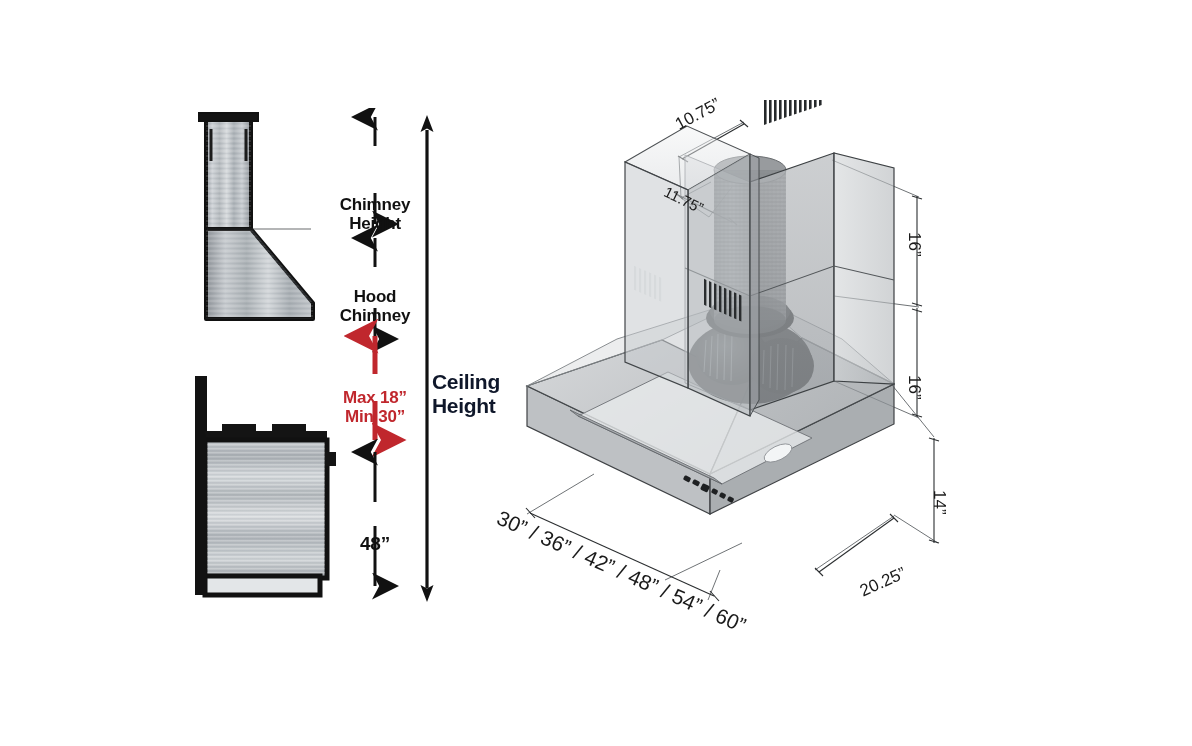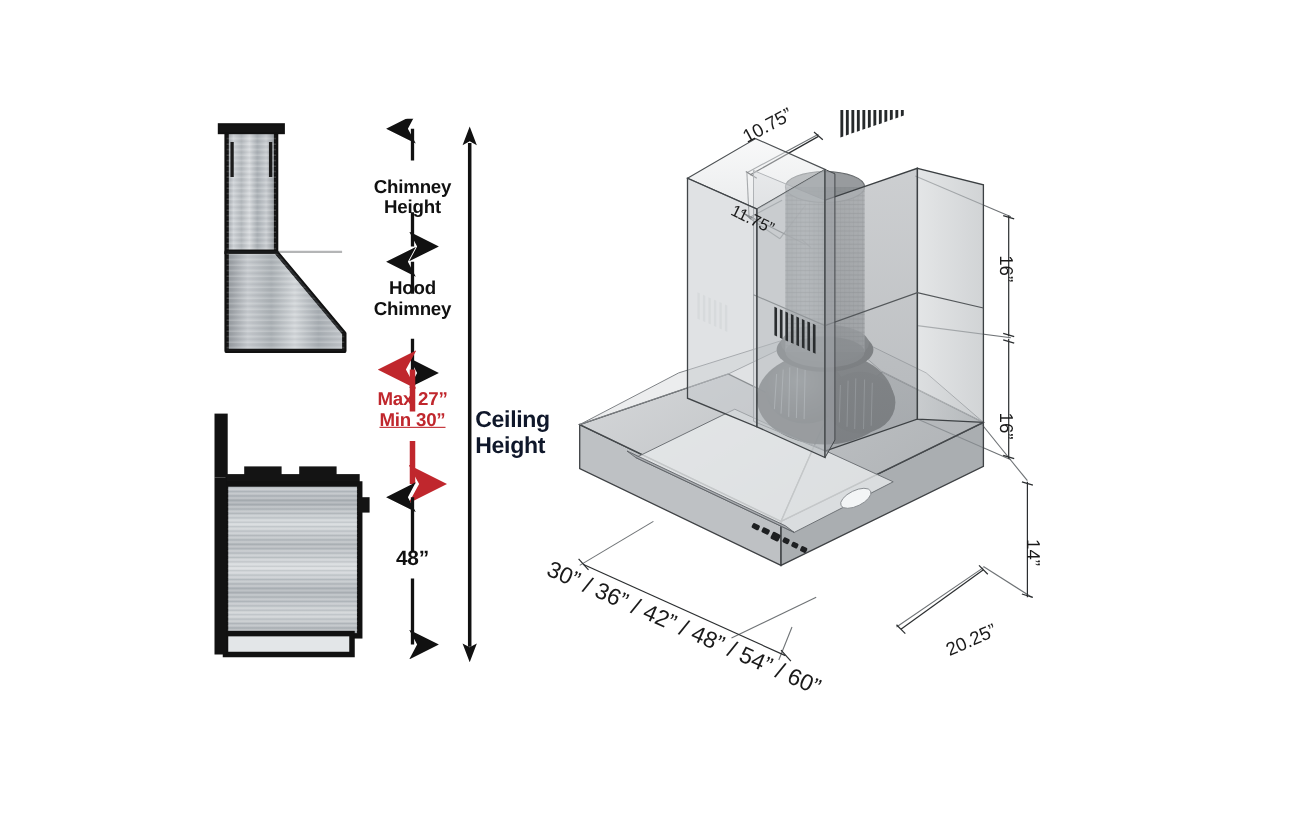--- a/index.html
+++ b/index.html
@@ -17,20 +17,21 @@
   
   .meas-label{
     position:absolute;
     font-weight:bold;
     color:#111111;
     text-align:center;
     line-height:1.12;
     letter-spacing:-0.2px;
     white-space:pre-line;
     font-size:17px;
+    margin-top:35px;
   }
   .meas-label.red{color:#c0272d;}
   .ceiling-label{
     position:absolute;
     font-weight:bold;
     color:#0f172a;
     font-size:21px;
     line-height:1.15;
     letter-spacing:-0.3px;
     white-space:pre-line;
@@ -164,23 +165,23 @@
     <path d="M89 7 L95.5 24 L89 20.5 L82.5 24 Z" fill="#111"></path>
     <path d="M89 494 L95.5 477 L89 480.5 L82.5 477 Z" fill="#111"></path>
   </svg>
 
   <div class="meas-label" style="left:317px;top:160px;width:116px;">Chimney
 Height</div>
 
   <div class="meas-label" style="left:317px;top:252px;width:116px;">Hood
 Chimney</div>
 
-  <div class="meas-label red" style="left:313px;top:353px;width:124px;">Max 27”</div>
-
-  <div class="meas-label red" style="left:313px;top:372px;width:124px;text-decoration:underline;">Min 30”</div>
+  <div class="meas-label red" style="left:313px;top:353px;width:124px;">Max 18”</div>
+
+  <div class="meas-label red" style="left:313px;top:372px;width:124px;">Min 30”</div>
 
   <div class="meas-label" style="left:343px;top:498px;width:64px;font-size:19px;">48”</div>
 
   <div class="ceiling-label" style="left:432px;top:370px;width:130px;">Ceiling
 Height</div>
 
   <svg class="abs" style="left:482px;top:100px;" width="510" height="560" viewBox="0 0 510 560">
     <defs>
 
       <linearGradient id="gFront" x1="0" y1="0" x2="0" y2="1">

